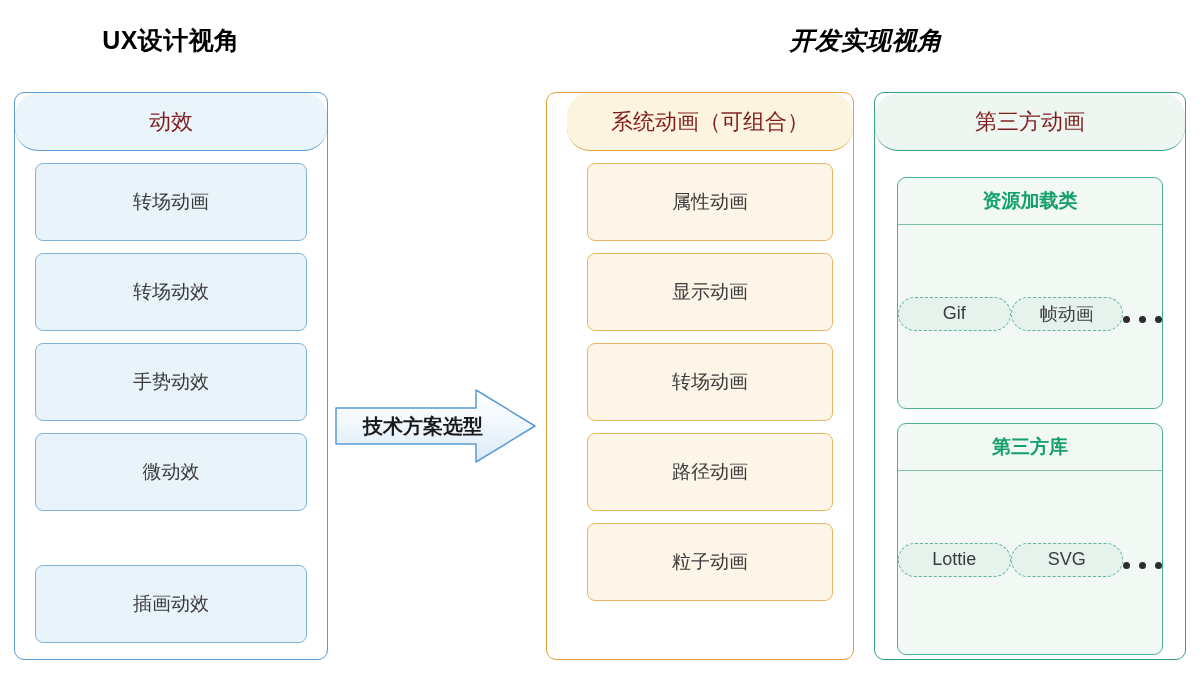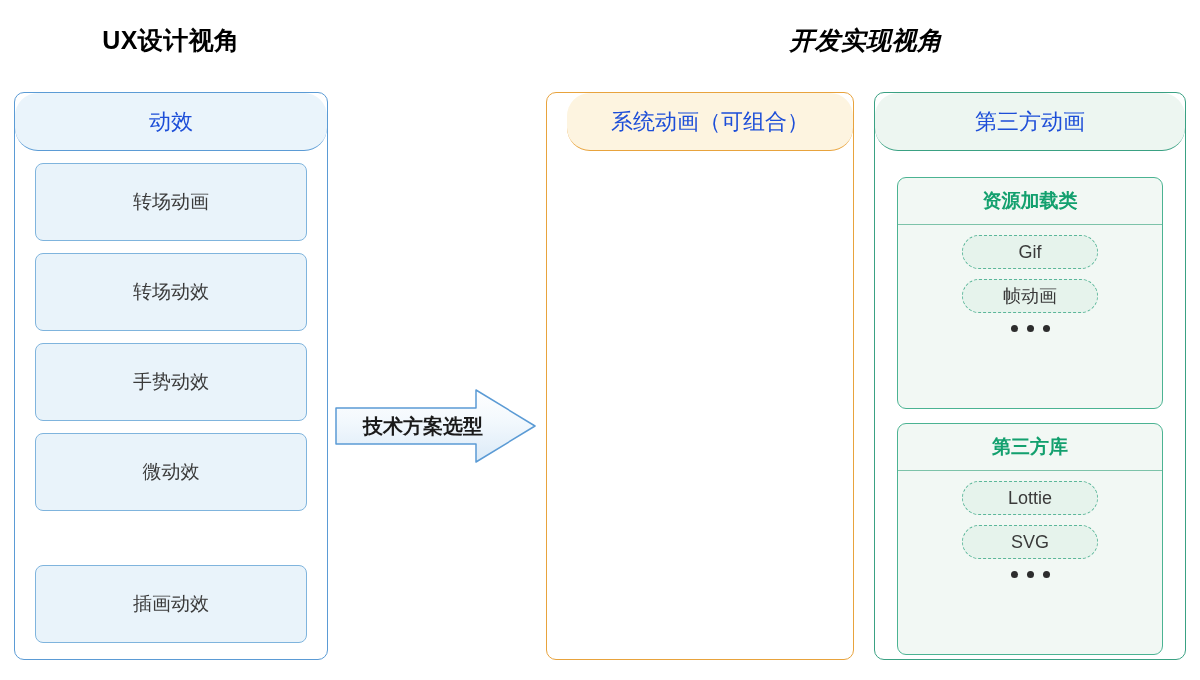--- a/index.html
+++ b/index.html
@@ -37,21 +37,21 @@
     background: #ffffff;
     box-sizing: border-box;
     overflow: hidden;
   }
   .panel-head {
     height: 58px;
     display: flex;
     align-items: center;
     justify-content: center;
     font-size: 22px;
-    color: #1d4ed8;
+    color: #7f1d1d;
     box-sizing: border-box;
     border-radius: 23px;
   }
   .panel-body {
     padding: 12px 20px 16px 20px;
     box-sizing: border-box;
     display: flex;
     flex-direction: column;
     justify-content: flex-start;
   }
@@ -130,21 +130,20 @@
     justify-content: center;
     font-size: 19px;
     font-weight: bold;
     color: #13a06e;
     border-bottom: 1.2px solid #7dc3a9;
     box-sizing: border-box;
   }
   .group-items {
     flex: 1;
     display: flex;
-    flex-direction: column;
     align-items: center;
     justify-content: flex-start;
     padding: 10px 0 6px 0;
     box-sizing: border-box;
   }
   .pill {
     width: 136px;
     height: 34px;
     border: 1.4px dashed #5cb79a;
     border-radius: 18px;
@@ -222,20 +221,27 @@
         <stop offset="100%" stop-color="#dbeaf7"></stop>
       </linearGradient>
     </defs>
     <path d="M2,22 L142,22 L142,4 L201,40 L142,76 L142,58 L2,58 Z" fill="url(#arrGrad)" stroke="#5b9bd5" stroke-width="1.5" stroke-linejoin="round"></path>
   </svg>
   <div id="arrow-label">技术方案选型</div>
 </div>
 
 <div id="panel-mid" class="panel">
   <div class="panel-head">系统动画（可组合）</div>
+  <div class="panel-body">
+    <div class="card-orange">属性动画</div>
+    <div class="card-orange">显示动画</div>
+    <div class="card-orange">转场动画</div>
+    <div class="card-orange">路径动画</div>
+    <div class="card-orange">粒子动画</div>
+  </div>
 </div>
 
 <div id="panel-right" class="panel">
   <div class="panel-head">第三方动画</div>
   <div class="panel-body">
 
     <div class="group-box">
       <div class="group-head">资源加载类</div>
       <div class="group-items">
         <div class="pill">Gif</div>

